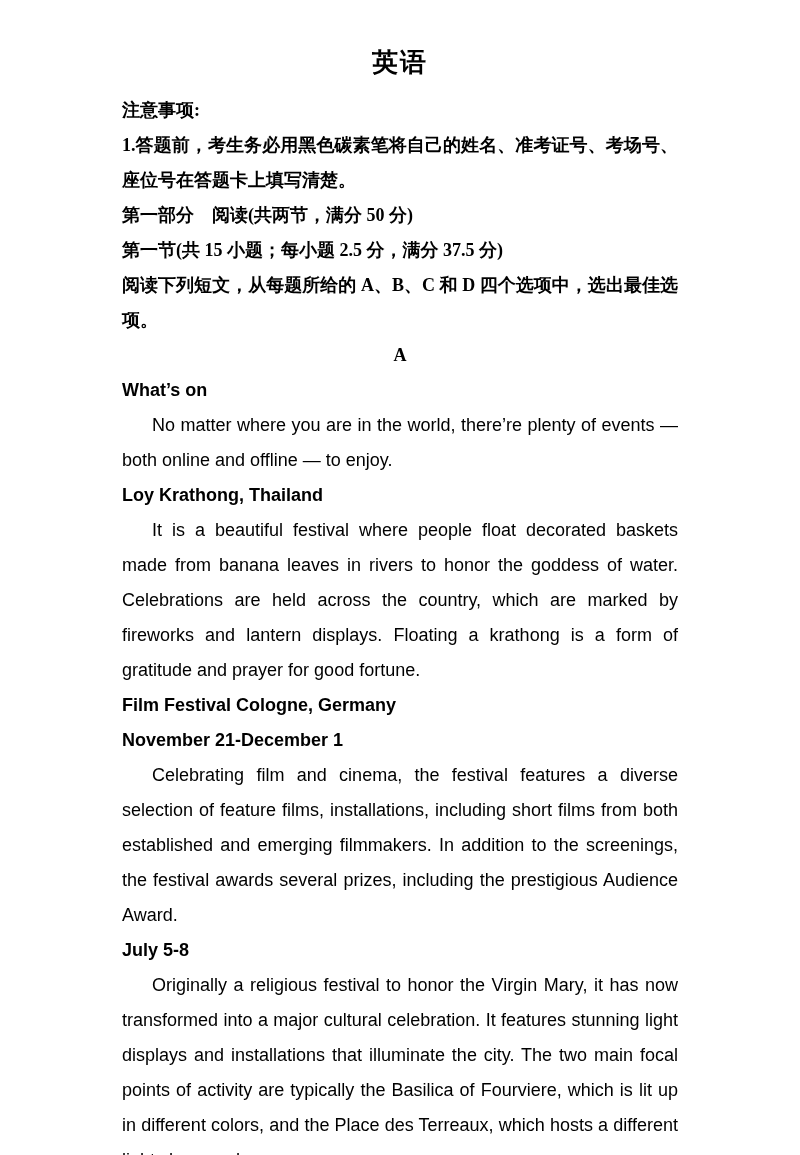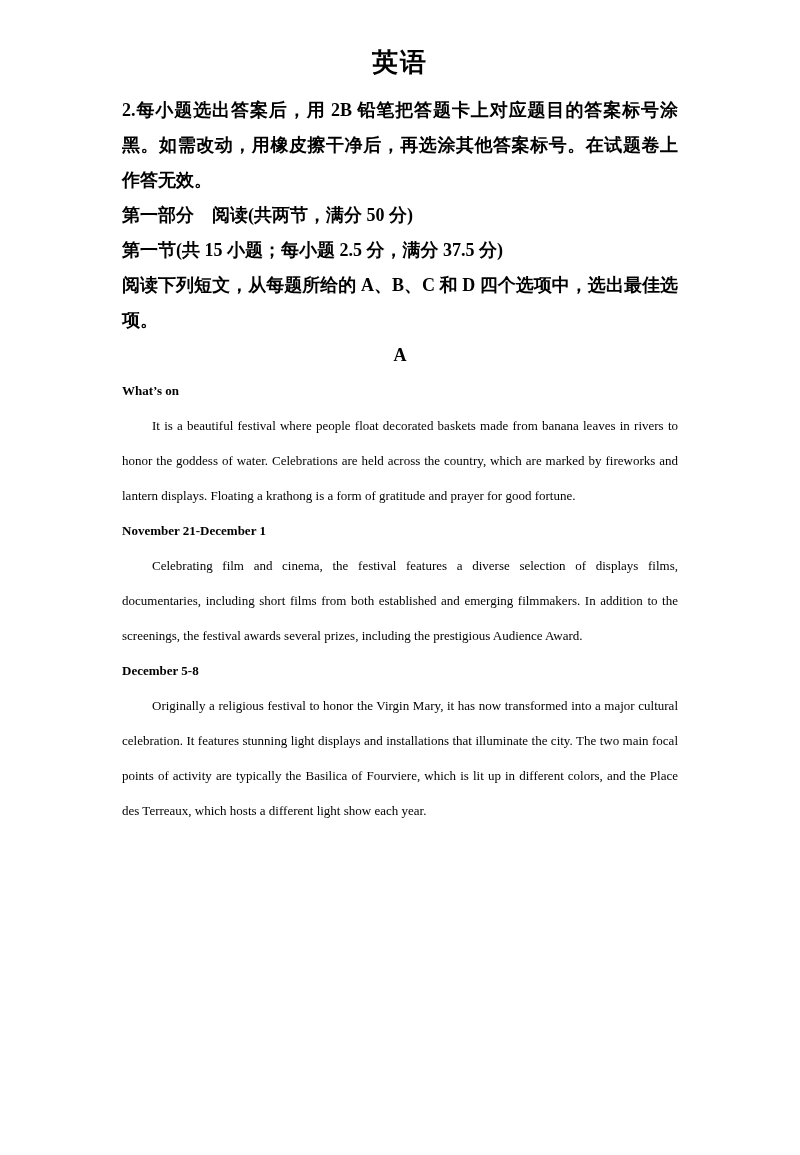--- a/index.html
+++ b/index.html
@@ -24,60 +24,64 @@
     letter-spacing: 2px;
   }
   .cn {
     font-size: 18px;
     line-height: 35px;
     font-weight: bold;
     text-align: justify;
     font-family: "Liberation Serif", "DejaVu Sans", serif;
   }
   .en {
-    font-size: 13px;
+    font-size: 18px;
     line-height: 35px;
-    font-family: Liberation Serif, serif;
+    font-family: Liberation Sans, sans-serif;
   }
   .en-heading { font-weight: bold; }
   .para {
     text-align: justify;
     text-indent: 30px;
   }
   .passage-label {
     text-align: center;
     font-size: 18px;
     line-height: 35px;
     font-weight: bold;
   }
 </style>
 </head>
 <body>
 
 <div class="page">
 
   <div class="doc-title">英语</div>
 
-  <div class="cn">2.每小题选出答案后，用 2B 铅笔把答题卡上对应题目的答案标号涂黑。如需改动，用橡皮擦干净后，再选涂其他答案标号。在试题卷上作答无效。</div>
+  <div class="cn">注意事项:</div>
+  <div class="cn">1.答题前，考生务必用黑色碳素笔将自己的姓名、准考证号、考场号、座位号在答题卡上填写清楚。</div>
 
   <div class="cn">第一部分　阅读(共两节，满分 50 分)</div>
   <div class="cn">第一节(共 15 小题；每小题 2.5 分，满分 37.5 分)</div>
   <div class="cn">阅读下列短文，从每题所给的 A、B、C 和 D 四个选项中，选出最佳选项。</div>
 
   <div class="passage-label">A</div>
 
   <div class="en en-heading">What’s on</div>
+  <p class="en para">No matter where you are in the world, there’re plenty of events — both online and offline — to enjoy.</p>
 
   <div class="event-block">
+    <div class="en en-heading">Loy Krathong, Thailand</div>
     <p class="en para">It is a beautiful festival where people float decorated baskets made from banana leaves in rivers to honor the goddess of water. Celebrations are held across the country, which are marked by fireworks and lantern displays. Floating a krathong is a form of gratitude and prayer for good fortune.</p>
   </div>
 
   <div class="event-block">
+    <div class="en en-heading">Film Festival Cologne, Germany</div>
     <div class="en en-heading">November 21-December 1</div>
-    <p class="en para">Celebrating film and cinema, the festival features a diverse selection of displays films, documentaries, including short films from both established and emerging filmmakers. In addition to the screenings, the festival awards several prizes, including the prestigious Audience Award.</p>
+    <p class="en para">Celebrating film and cinema, the festival features a diverse selection of feature films, installations, including short films from both established and emerging filmmakers. In addition to the screenings, the festival awards several prizes, including the prestigious Audience Award.</p>
   </div>
 
   <div class="event-block">
-    <div class="en en-heading">December 5-8</div>
+    <div class="en en-heading">July 5-8</div>
     <p class="en para">Originally a religious festival to honor the Virgin Mary, it has now transformed into a major cultural celebration. It features stunning light displays and installations that illuminate the city. The two main focal points of activity are typically the Basilica of Fourviere, which is lit up in different colors, and the Place des Terreaux, which hosts a different light show each year.</p>
   </div>
 
 </div>
 
 </body></html>

